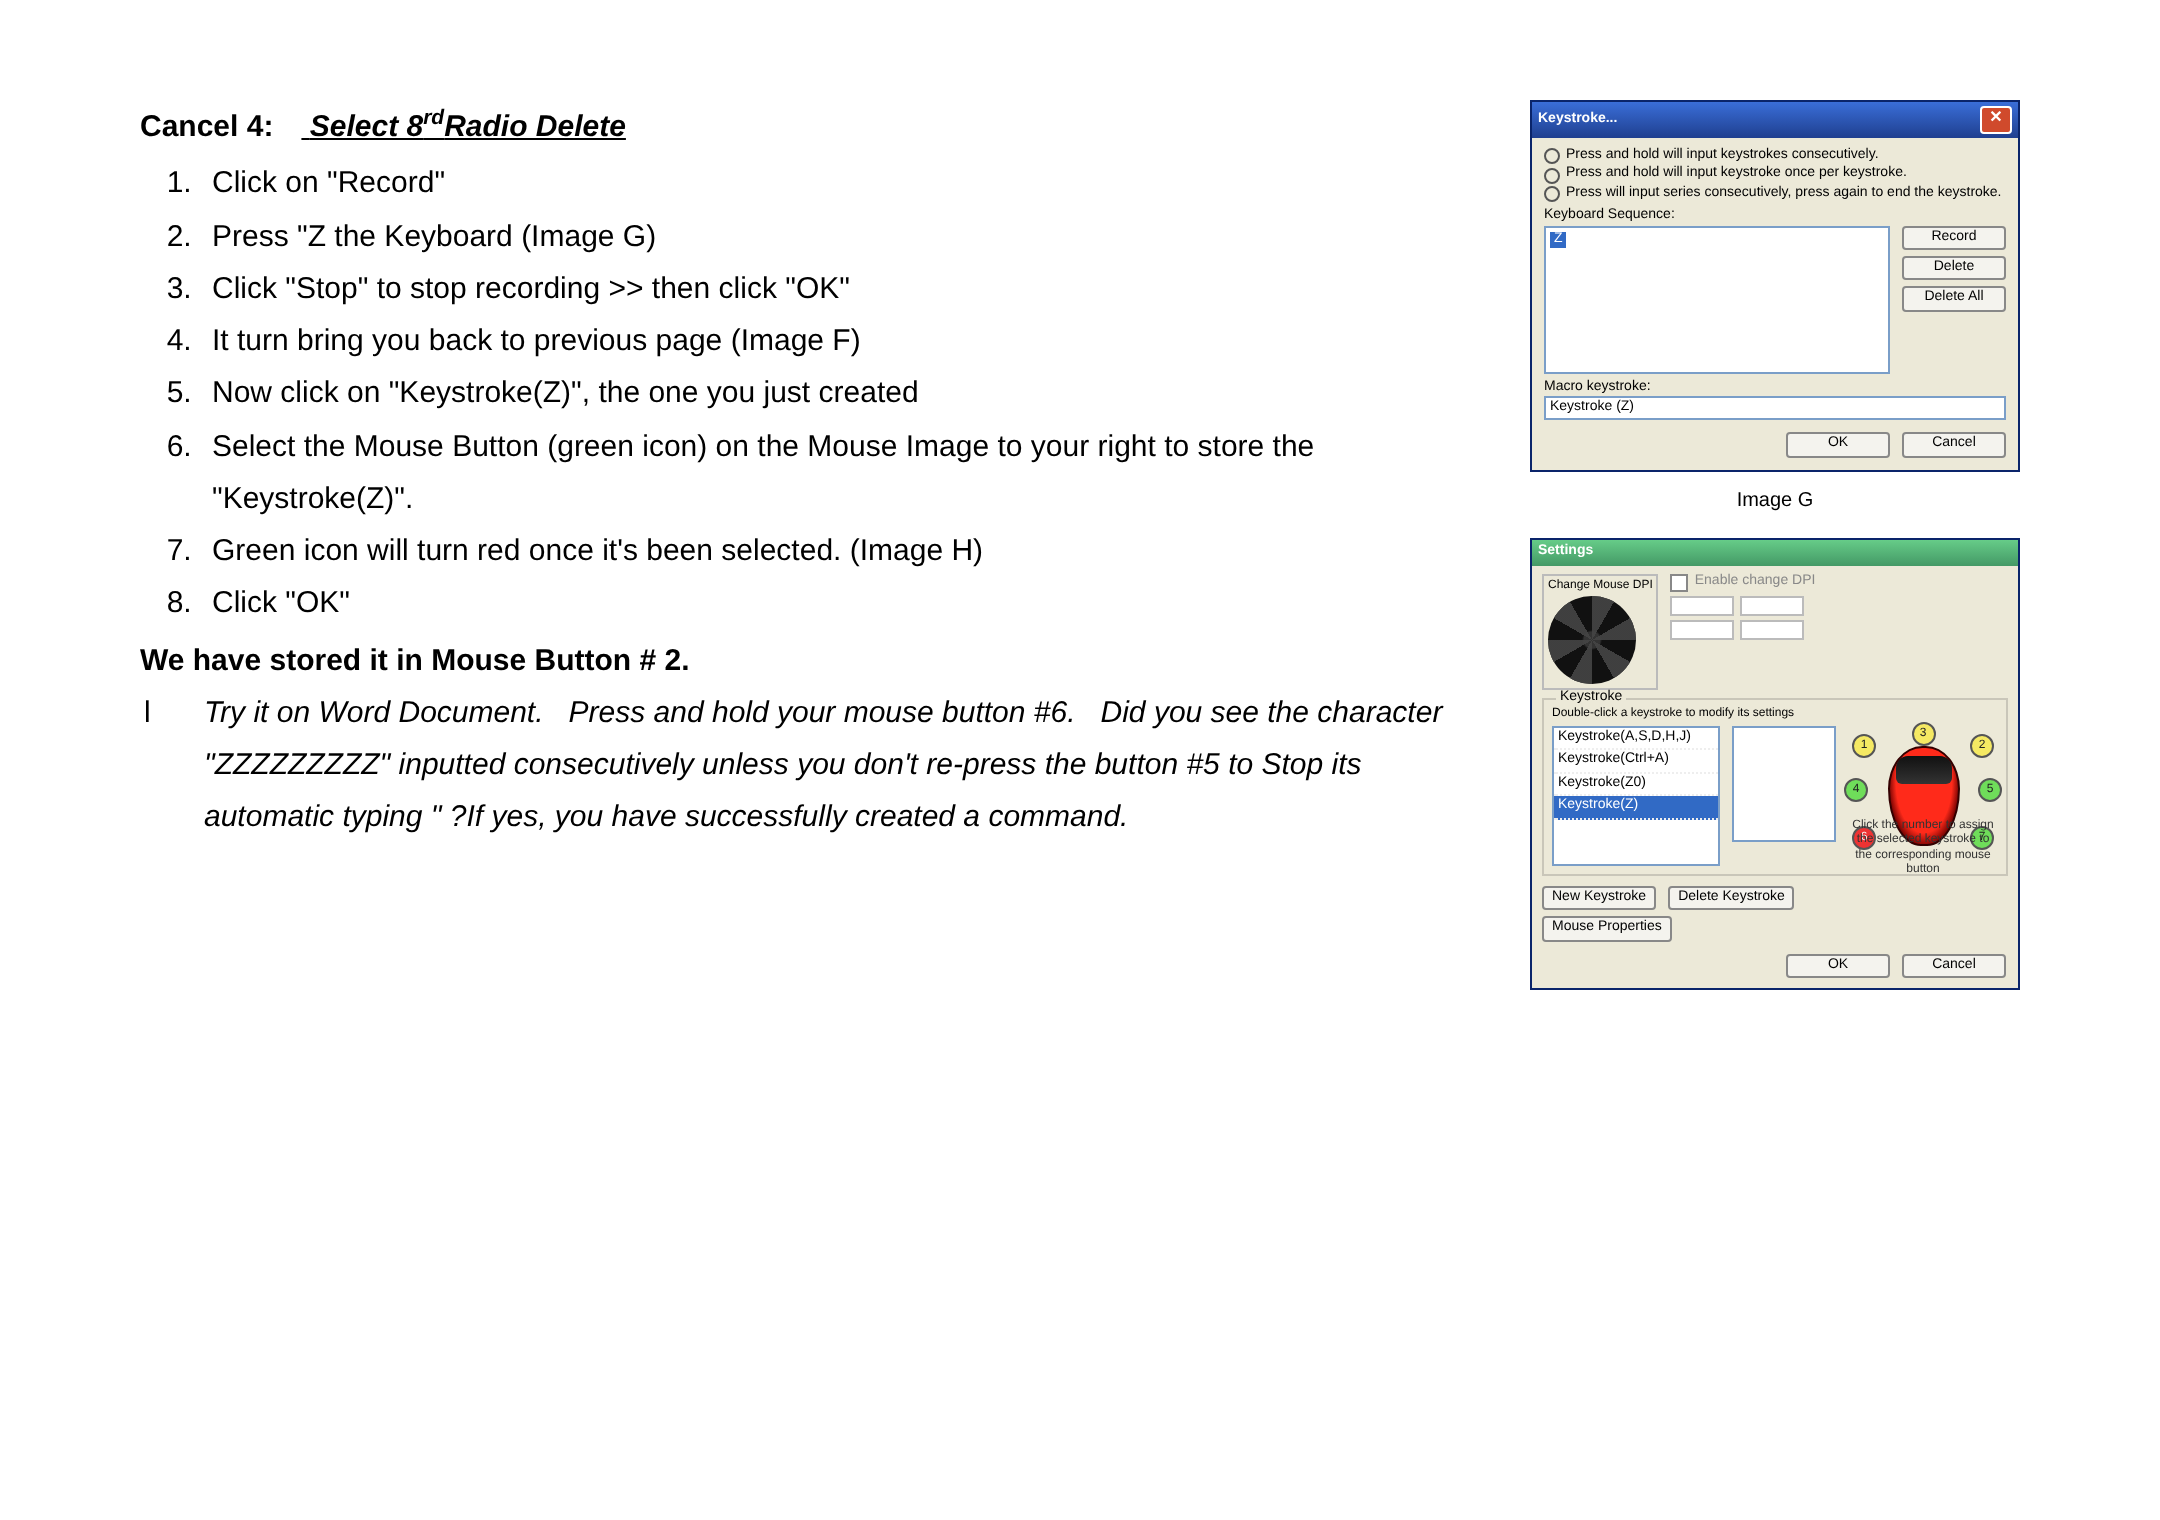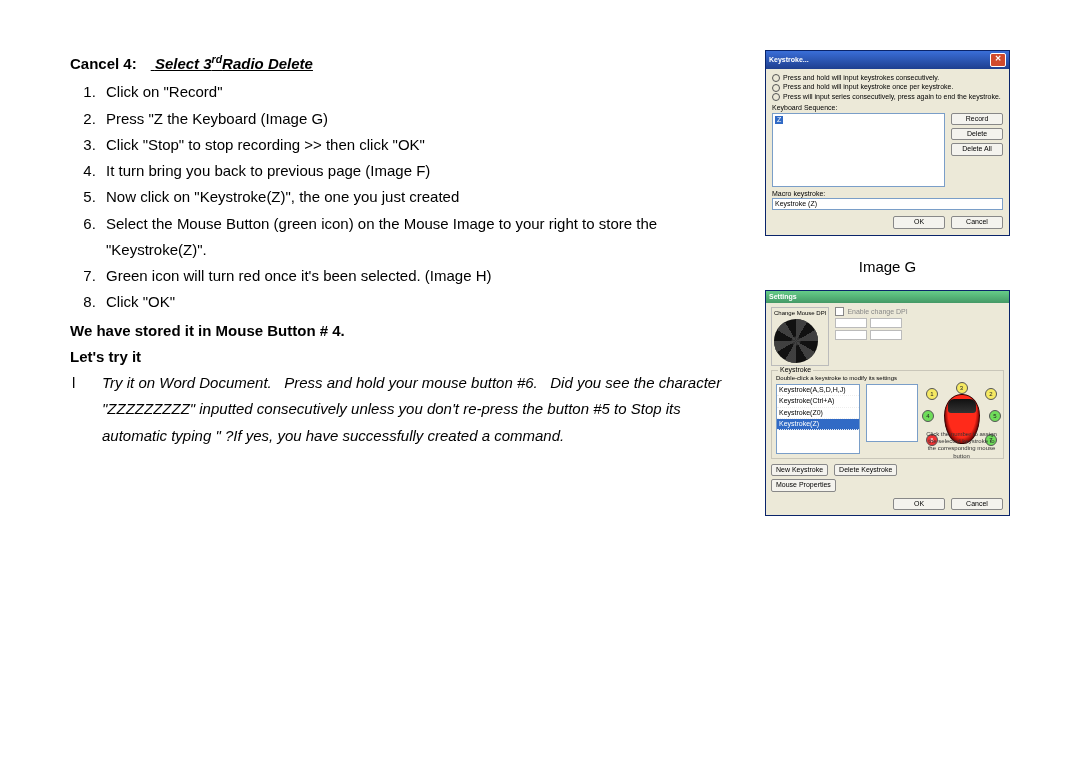--- a/index.html
+++ b/index.html
@@ -235,47 +235,46 @@
   .red { background:#e33; color:#fff; }
   .mouse-hint { font-size:6px; text-align:center; color:#333; margin-top:2px;}
   .h-btnrow {
     display:flex; gap:6px; justify-content:flex-start;
     padding:0 5px 3px 5px;
   }
   .h-foot {
     display:flex; justify-content:flex-end; gap:6px;
     padding:3px 6px 5px 6px;
   }
-  .caption { margin: 18px 0 10px 0; font-size:15px; }
+  .caption { margin: 6px 0 10px 0; font-size:10px; }
 </style>
 </head>
 <body>
 
 <div class="container">
   <div class="left">
     <div class="heading">
       <span class="ex">Cancel 4:</span>
       <span class="title">
-        <span>Select 3</span><sup>rd</sup><span>Radio Delete</span>
+        <span>Select 8</span><sup>rd</sup><span>Radio Delete</span>
       </span>
     </div>
 
     <ol>
       <li>Click on "Record"</li>
       <li>Press "Z the Keyboard (Image G)</li>
       <li>Click "Stop" to stop recording &gt;&gt; then click "OK"</li>
       <li>It turn bring you back to previous page (Image F)</li>
       <li>Now click on "Keystroke(Z)", the one you just created</li>
       <li>Select the Mouse Button (green icon) on the Mouse Image to your right to store the "Keystroke(Z)".</li>
       <li>Green icon will turn red once it's been selected. (Image H)</li>
       <li>Click "OK"</li>
     </ol>
 
-    <div class="bold">We have stored it in Mouse Button # 4.</div>
-    <div class="bold">Let's try it</div>
+    <div class="bold">We have stored it in Mouse Button # 2.</div>
     <div class="tryblock">
       <div class="bullet">l</div>
       <div class="text">Try it on Word Document.&nbsp;&nbsp;&nbsp;Press and hold your mouse button #6.&nbsp;&nbsp;&nbsp;Did you see the character "ZZZZZZZZZ" inputted consecutively unless you don't re-press the button #5 to Stop its automatic typing " ?If yes, you have successfully created a command.</div>
     </div>
   </div>
 
   <div class="right">
 
     <div class="dlg">
       <div class="titlebar">

